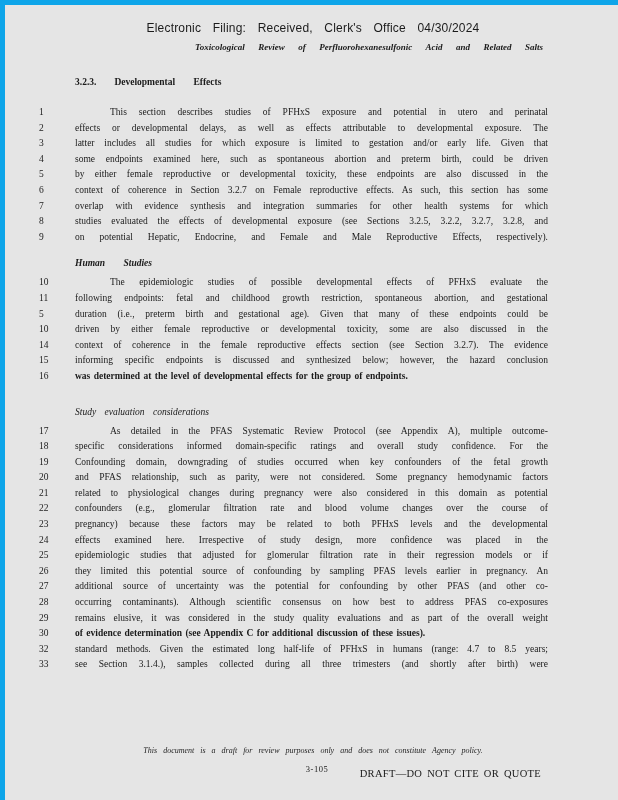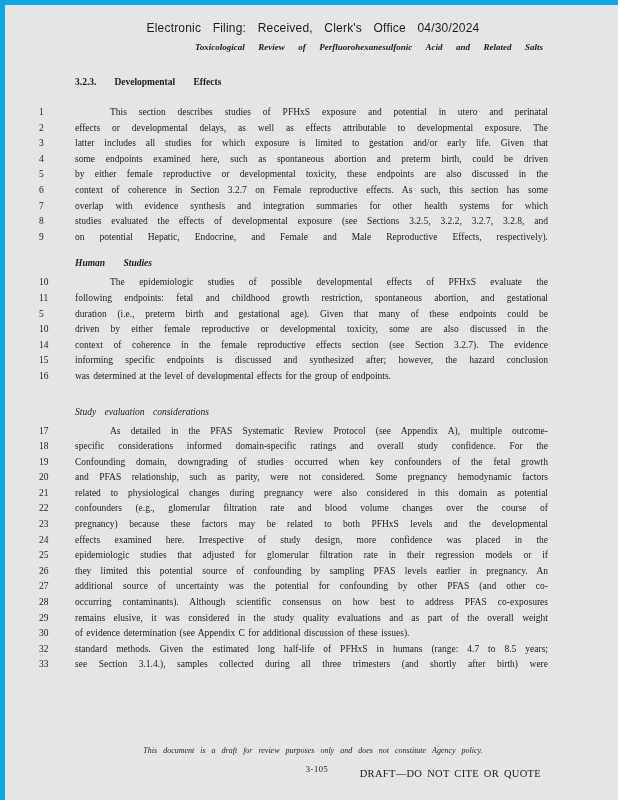--- a/index.html
+++ b/index.html
@@ -59,21 +59,21 @@
     flex: 0 0 70px;
     padding-left: 34px;
     box-sizing: border-box;
     color: #222222;
   }
   .ltext {
     flex: 1;
     text-align: justify;
     text-align-last: justify;
   }
-  .line.flush .ltext { text-align-last: left; }
+  .line.flush .ltext { text-align-last: left; font-weight: bold; }
   .line.indent .ltext { text-indent: 35px; }
   .disclaimer {
     position: absolute;
     bottom: 48px;
     left: 0;
     right: 0;
     text-align: center;
     font-size: 8px;
     font-style: italic;
     word-spacing: 4px;
@@ -168,21 +168,21 @@
       <div class="line">
         <span class="lnum">10</span>
         <span class="ltext">driven by either female reproductive or developmental toxicity, some are also discussed in the</span>
       </div>
       <div class="line">
         <span class="lnum">14</span>
         <span class="ltext">context of coherence in the female reproductive effects section (see Section 3.2.7). The evidence</span>
       </div>
       <div class="line">
         <span class="lnum">15</span>
-        <span class="ltext">informing specific endpoints is discussed and synthesized after; however, the hazard conclusion</span>
+        <span class="ltext">informing specific endpoints is discussed and synthesized below; however, the hazard conclusion</span>
       </div>
       <div class="line flush">
         <span class="lnum">16</span>
         <span class="ltext">was determined at the level of developmental effects for the group of endpoints.</span>
       </div>
     </div>
 
   <div class="subheading gap-top ws-med">Study evaluation considerations</div>
 
   <div class="para">

